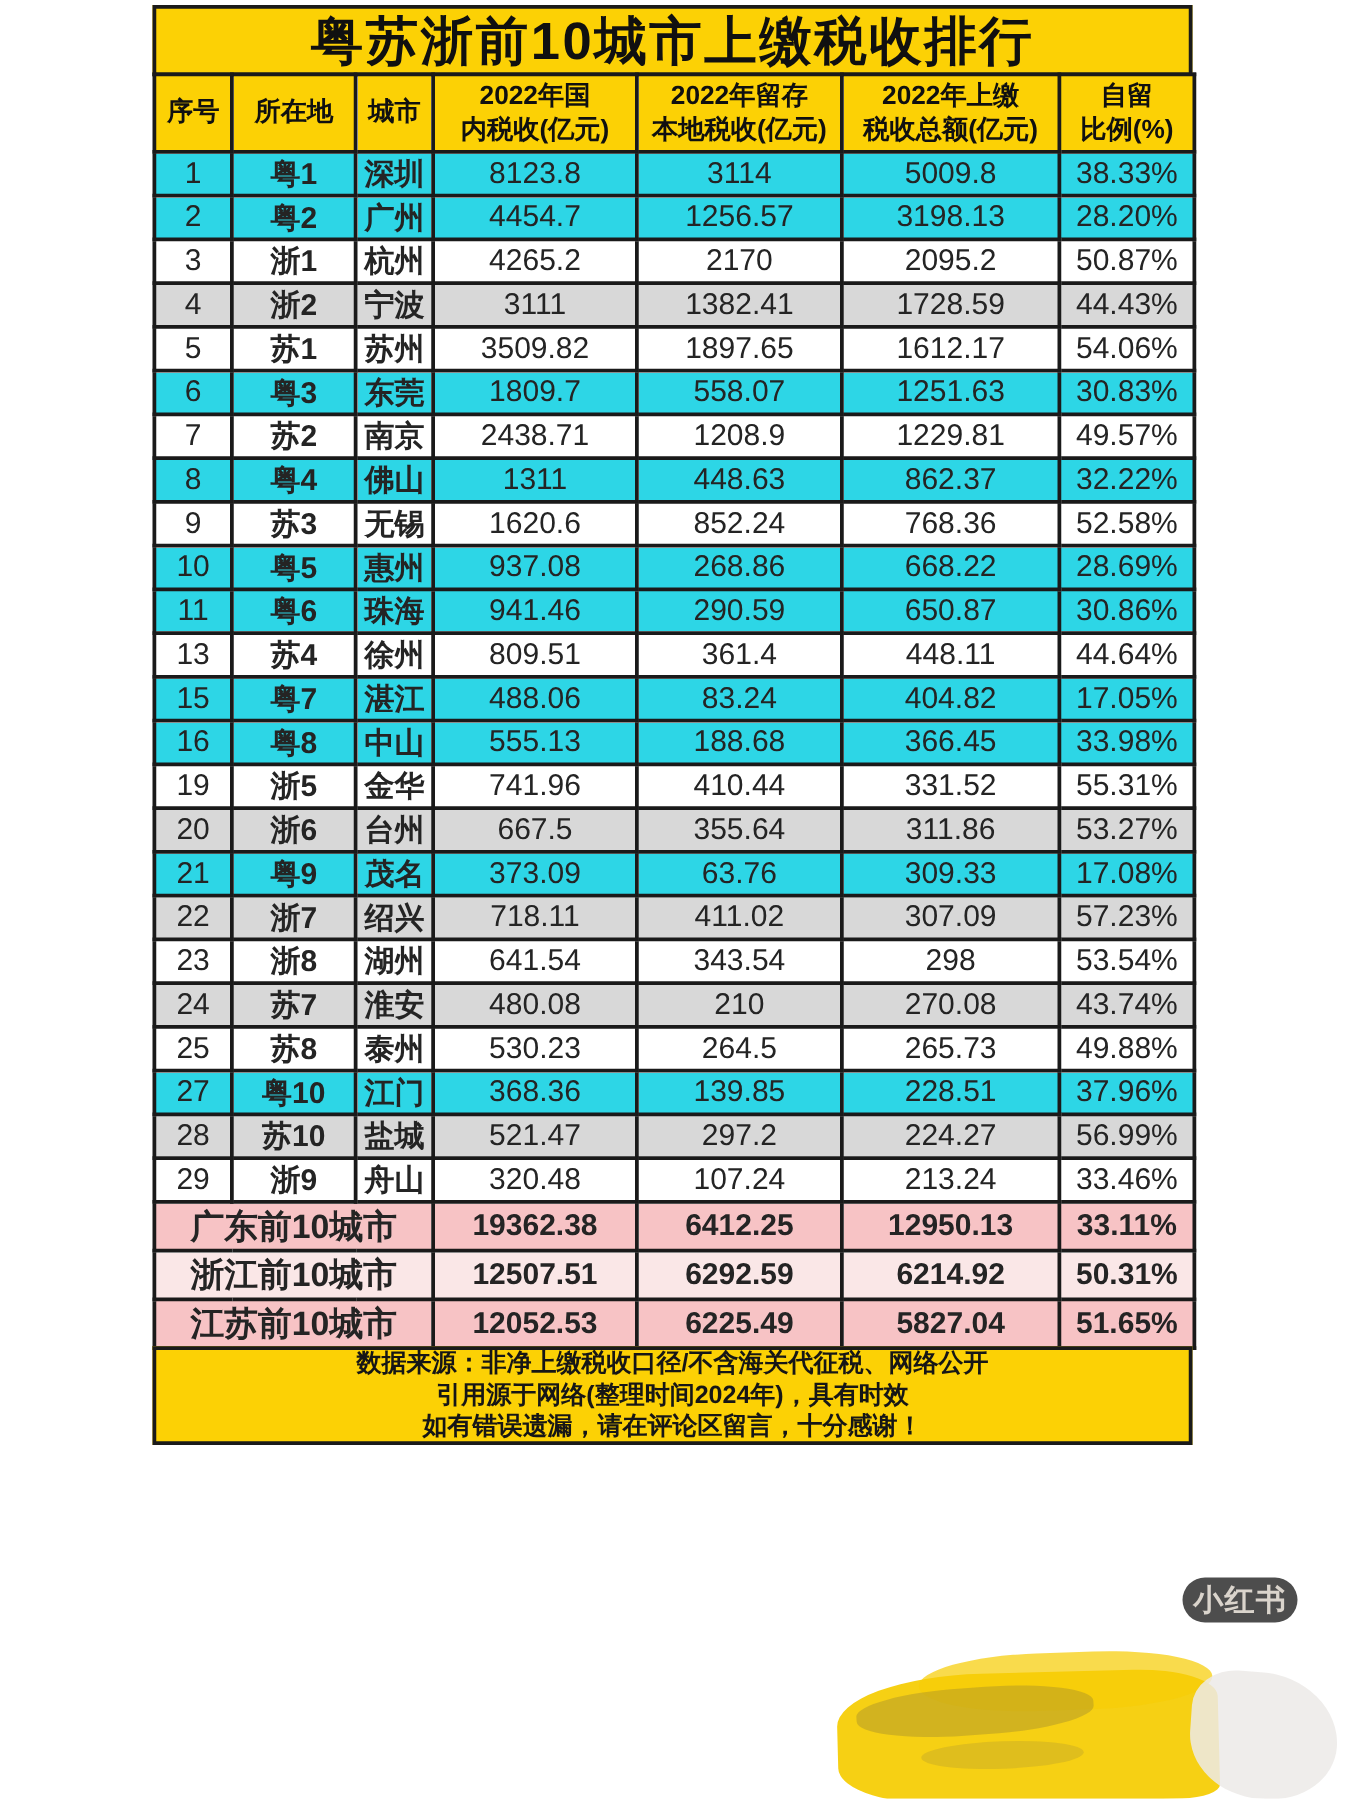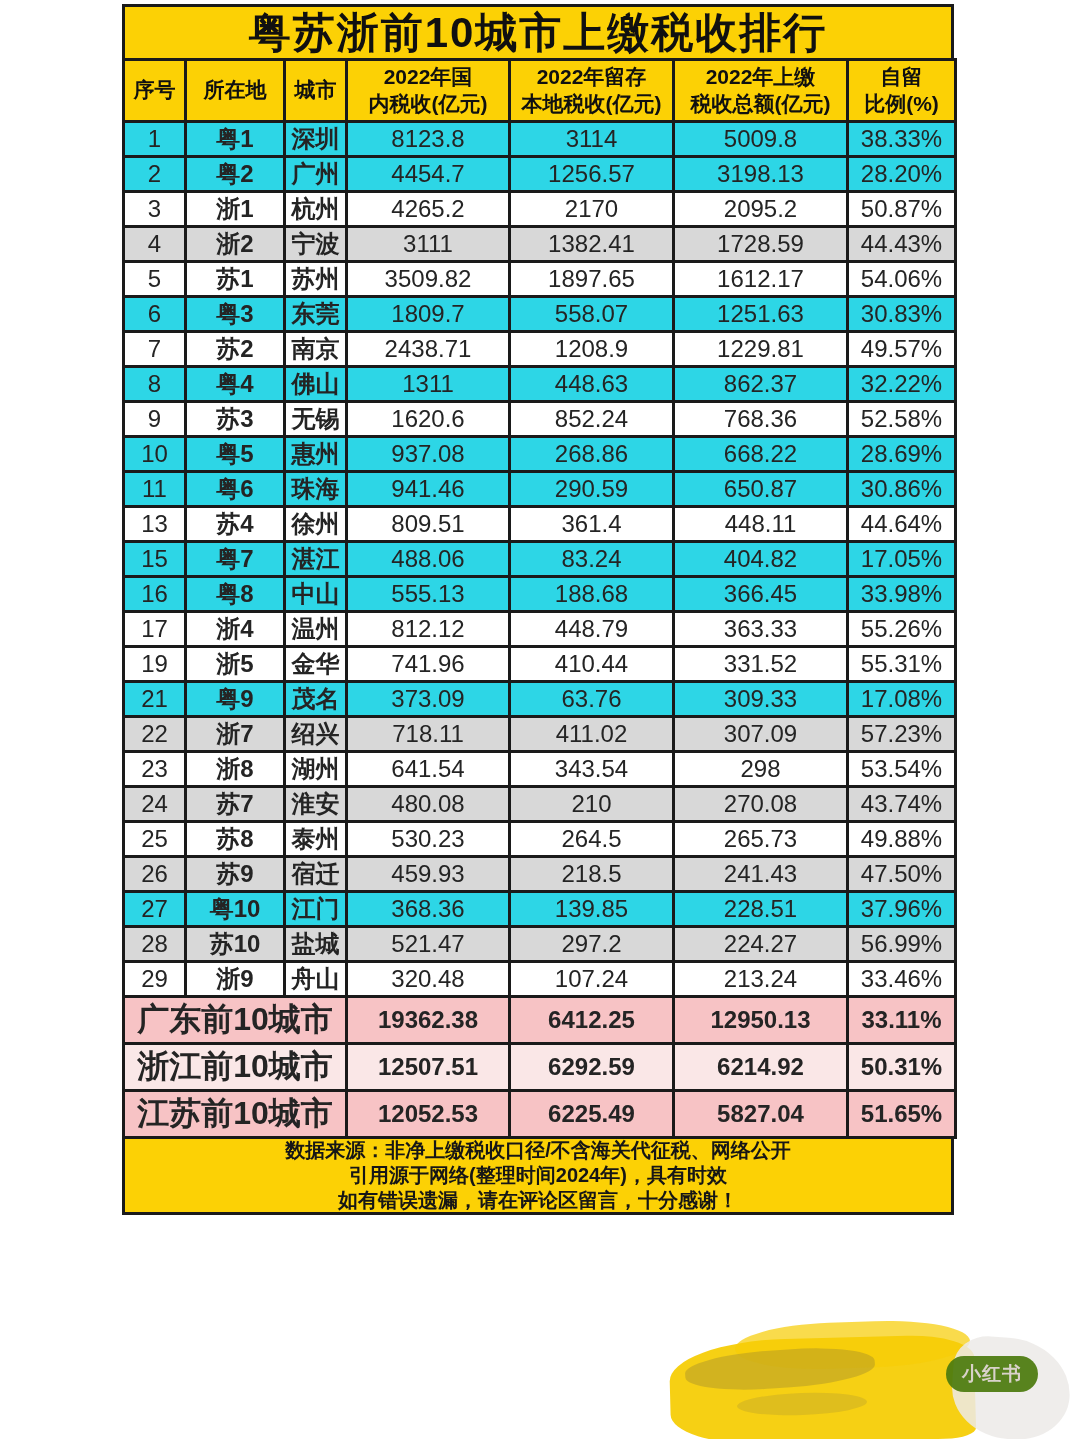--- a/index.html
+++ b/index.html
@@ -32,21 +32,21 @@
     font-size:21px; font-weight:bold; line-height:1.25;
     white-space:pre-line; color:#101010;
   }
   td { height:34px; font-size:24px; font-weight:500; color:#242424; }
   td.c-prov, td.c-city { font-weight:bold; font-size:24px; }
   tr.row-cyan  td { background:var(--cyan); }
   tr.row-white td { background:#ffffff; }
   tr.row-gray  td { background:var(--gray); }
   tr.row-pink  td { background:var(--pink); }
   tr.row-pink_light td { background:var(--pink-light); }
-  td.sum-label { font-weight:bold; font-size:32px; }
+  td.sum-label { font-weight:bold; font-size:27px; }
   tbody.sums td { font-weight:600; }
 
   .footer {
     margin-top:-3px; border:3px solid var(--border);
     background:var(--yellow); height:79px;
     display:flex; flex-direction:column; align-items:center; justify-content:center;
     font-size:20px; font-weight:bold; line-height:25px; color:#161616;
     text-align:center;
   }
 
@@ -57,24 +57,24 @@
   .blob-y2 { left:735px; top:1322px; width:235px; height:46px;
     background:#f6cd07; border-radius:50%/62%; transform:rotate(-2deg); opacity:.72; }
   .blob-d1 { left:685px; top:1350px; width:190px; height:38px;
     background:#8f7d33; border-radius:45%; transform:rotate(-4deg); opacity:.35; }
   .blob-d2 { left:737px; top:1393px; width:130px; height:22px;
     background:#9b8838; border-radius:50%; transform:rotate(-2deg); opacity:.25; }
   .blob-w1 { left:952px; top:1338px; width:118px; height:101px;
     background:#eceae7; border-radius:30% 55% 45% 50%; transform:rotate(4deg); opacity:.85; }
 
   .wm-pill {
-    position:absolute; left:946px; top:1356px; width:92px; height:36px;
-    background:#4d7c0f; border-radius:18px; opacity:.93;
+    position:absolute; left:946px; top:1262px; width:92px; height:36px;
+    background:#404040; border-radius:18px; opacity:.93;
     display:flex; align-items:center; justify-content:center;
-    font-size:19px; font-weight:bold; color:#d8d1c9; letter-spacing:1px;
+    font-size:24px; font-weight:bold; color:#d8d1c9; letter-spacing:1px;
   }
 </style>
 </head>
 <body>
 
 <div class="page">
   <div class="sheet">
     <div class="title">粤苏浙前10城市上缴税收排行</div>
     <table>
       <colgroup>
@@ -222,37 +222,37 @@
           <tr class="row-cyan">
             <td class="c-rank">16</td>
             <td class="c-prov">粤8</td>
             <td class="c-city">中山</td>
             <td class="c-num">555.13</td>
             <td class="c-num">188.68</td>
             <td class="c-num">366.45</td>
             <td class="c-pct">33.98%</td>
           </tr>
           <tr class="row-white">
-            <td class="c-rank">17</td>
-            <td class="c-prov">浙4</td>
-            <td class="c-city">温州</td>
-            <td class="c-num">812.12</td>
-            <td class="c-num">448.79</td>
-            <td class="c-num">363.33</td>
-            <td class="c-pct">55.26%</td>
-          </tr>
-          <tr class="row-white">
             <td class="c-rank">19</td>
             <td class="c-prov">浙5</td>
             <td class="c-city">金华</td>
             <td class="c-num">741.96</td>
             <td class="c-num">410.44</td>
             <td class="c-num">331.52</td>
             <td class="c-pct">55.31%</td>
           </tr>
+          <tr class="row-gray">
+            <td class="c-rank">20</td>
+            <td class="c-prov">浙6</td>
+            <td class="c-city">台州</td>
+            <td class="c-num">667.5</td>
+            <td class="c-num">355.64</td>
+            <td class="c-num">311.86</td>
+            <td class="c-pct">53.27%</td>
+          </tr>
           <tr class="row-cyan">
             <td class="c-rank">21</td>
             <td class="c-prov">粤9</td>
             <td class="c-city">茂名</td>
             <td class="c-num">373.09</td>
             <td class="c-num">63.76</td>
             <td class="c-num">309.33</td>
             <td class="c-pct">17.08%</td>
           </tr>
           <tr class="row-gray">
@@ -283,29 +283,20 @@
             <td class="c-pct">43.74%</td>
           </tr>
           <tr class="row-white">
             <td class="c-rank">25</td>
             <td class="c-prov">苏8</td>
             <td class="c-city">泰州</td>
             <td class="c-num">530.23</td>
             <td class="c-num">264.5</td>
             <td class="c-num">265.73</td>
             <td class="c-pct">49.88%</td>
-          </tr>
-          <tr class="row-gray">
-            <td class="c-rank">26</td>
-            <td class="c-prov">苏9</td>
-            <td class="c-city">宿迁</td>
-            <td class="c-num">459.93</td>
-            <td class="c-num">218.5</td>
-            <td class="c-num">241.43</td>
-            <td class="c-pct">47.50%</td>
           </tr>
           <tr class="row-cyan">
             <td class="c-rank">27</td>
             <td class="c-prov">粤10</td>
             <td class="c-city">江门</td>
             <td class="c-num">368.36</td>
             <td class="c-num">139.85</td>
             <td class="c-num">228.51</td>
             <td class="c-pct">37.96%</td>
           </tr>

